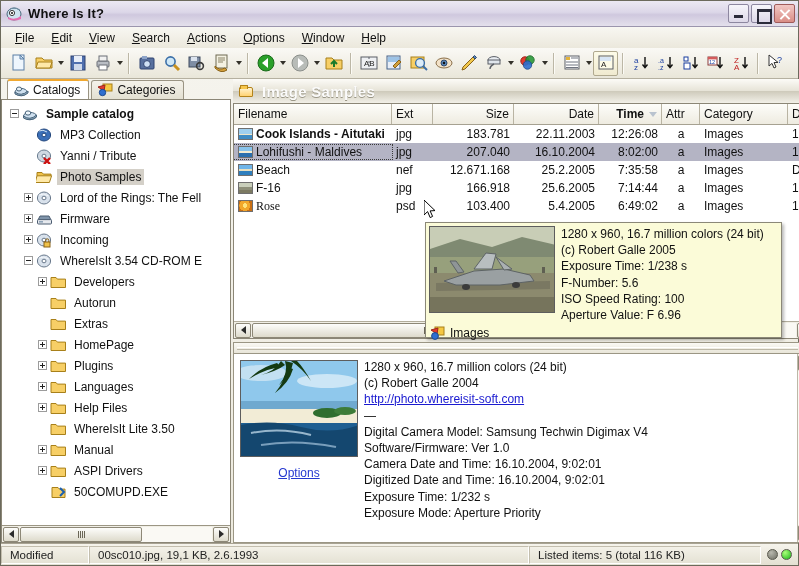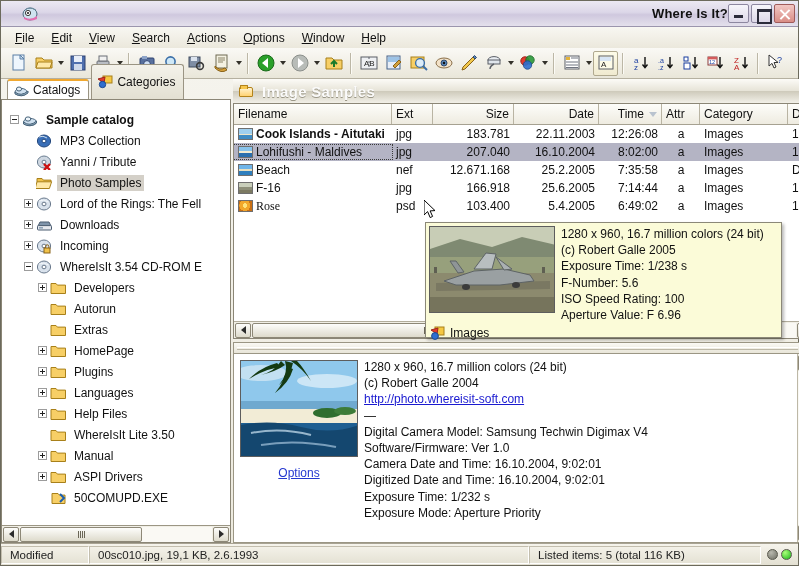--- a/index.html
+++ b/index.html
@@ -15,23 +15,22 @@
     position:relative;width:799px;height:566px;
     background:linear-gradient(to bottom,#f6f5ef 0%,#ece9dd 100%);
     border:1px solid #6c6a5c;
     display:flex;flex-direction:column;
   }
   
   .titlebar{
     height:26px;flex:0 0 26px;
     background:linear-gradient(to bottom,#ece9f3 0%,#dcd7e8 45%,#cfc8de 55%,#e4e0ec 100%);
     border-bottom:1px solid #9b95ad;
-    display:flex;align-items:center;padding:0 3px 0 21px;
+    display:flex;align-items:center;padding:0 3px 0 5px;
     position:relative;
-    text-align:right;
   }
   .title-icon{width:17px;height:17px;flex:0 0 17px;margin-right:5px;position:relative}
   .title-text{
     font-weight:bold;font-size:13px;color:#101010;letter-spacing:.2px;
     flex:1 1 auto;white-space:nowrap;overflow:hidden;
   }
   .winbtns{display:flex;gap:2px;align-items:center;}
   .winbtn{
     width:21px;height:19px;border:1px solid #8d87a0;border-radius:2px;
     background:linear-gradient(to bottom,#f7f6fb,#ddd8e8);
@@ -75,40 +74,40 @@
   .tbarrow i{display:block;width:0;height:0;border-left:3px solid transparent;border-right:3px solid transparent;border-top:4px solid #33312a;}
 
   
   .main{flex:1 1 auto;display:flex;min-height:0;padding:0 0 0 0;}
   .leftcol{width:230px;flex:0 0 230px;display:flex;flex-direction:column;min-height:0;}
   .rightcol{flex:1 1 auto;display:flex;flex-direction:column;min-height:0;padding-left:2px;}
 
   
   .tabstrip{height:20px;flex:0 0 20px;display:flex;align-items:flex-end;padding-left:6px;position:relative;}
   .tab{
-    height:35px;display:flex;align-items:center;gap:4px;
+    height:19px;display:flex;align-items:center;gap:4px;
     padding:0 8px 0 6px;font-size:12px;
     border:1px solid #9a9483;border-bottom:none;
     border-radius:3px 3px 0 0;
     background:linear-gradient(to bottom,#f4f2ea,#e3e0d2);
     color:#111;margin-right:2px;cursor:default;position:relative;
   }
   .tab.active{
     background:#fff;border-top:2px solid #f0a830;
     height:20px;z-index:3;
   }
   .tabico{width:15px;height:14px;position:relative;flex:0 0 15px;}
 
   
   .treepanel{
     flex:1 1 auto;min-height:0;background:#fff;border:1px solid #8b8676;
     position:relative;overflow:hidden;
     display:flex;flex-direction:column;
   }
-  .treebody{flex:1 1 auto;overflow:hidden;position:relative;padding:3px 0 0 0;margin-top:6px;}
+  .treebody{flex:1 1 auto;overflow:hidden;position:relative;padding:3px 0 0 0;}
   .trow{height:21px;display:flex;align-items:center;font-size:12px;color:#111;white-space:nowrap;cursor:default;position:relative;}
   .tindent{flex:0 0 auto;height:21px;position:relative;}
   .plus{
     width:9px;height:9px;border:1px solid #9c9c9c;background:#fff;position:relative;
     flex:0 0 9px;margin-right:3px;
   }
   .plus:before{content:"";position:absolute;left:1px;top:3px;width:5px;height:1px;background:#222;}
   .plus.p:after{content:"";position:absolute;left:3px;top:1px;width:1px;height:5px;background:#222;}
   .nub{width:9px;flex:0 0 9px;margin-right:3px;}
   .dots{border-left:1px dotted #9a9a9a;}
@@ -578,21 +577,21 @@
               <span class="tlabel">Lord of the Rings: The Fell</span>
             </div>
             <div class="trow">
               <span class="tindent" style="width:22px"></span>
               <span class="plus p"></span>
               <span class="tico"><svg width="17" height="16" viewBox="0 0 17 16">
                   <path d="M2 9 L4 5 h9 l2 4 z" fill="#7f94aa" stroke="#4b5c70"></path>
                   <rect x="1.5" y="8.6" width="14" height="4.4" rx="1" fill="#e6e9ee" stroke="#4b5c70"></rect>
                   <rect x="3" y="10" width="4" height="1.6" fill="#8fa4b8"></rect>
                 </svg></span>
-              <span class="tlabel">Downloads</span>
+              <span class="tlabel">Firmware</span>
             </div>
             <div class="trow">
               <span class="tindent" style="width:22px"></span>
               <span class="plus p"></span>
               <span class="tico"><svg width="17" height="16" viewBox="0 0 17 16">
                   <ellipse cx="8" cy="8" rx="6.6" ry="6" fill="#d9e2ec" stroke="#69798c"></ellipse>
                   <ellipse cx="8" cy="8" rx="2" ry="1.8" fill="#fff" stroke="#69798c"></ellipse>
                   <rect x="8" y="10" width="6" height="5" fill="#f0c24a" stroke="#8a6318"></rect>
                   <path d="M9.6 10 v-1.6 a1.6 1.6 0 0 1 3.2 0 v1.6" stroke="#8a6318" fill="none"></path>
                 </svg></span>
@@ -730,21 +729,21 @@
             </div>
             <div class="lh" style="width: 41px; flex: 0 0 41px;">
               <span>Ext</span>
             </div>
             <div class="lh r" style="width: 81px; flex: 0 0 81px;">
               <span>Size</span>
             </div>
             <div class="lh r" style="width: 85px; flex: 0 0 85px;">
               <span>Date</span>
             </div>
-            <div class="lh r" style="width: 63px; flex: 0 0 63px;">
+            <div class="lh r" style="width: 63px; flex: 0 0 63px; font-weight: bold;">
               <span>Time</span>
               <span class="sortmark"></span>
             </div>
             <div class="lh" style="width: 38px; flex: 0 0 38px;">
               <span>Attr</span>
             </div>
             <div class="lh" style="width: 88px; flex: 0 0 88px;">
               <span>Category</span>
             </div>
             <div class="lh" style="width: 26px; flex: 0 0 26px;">

